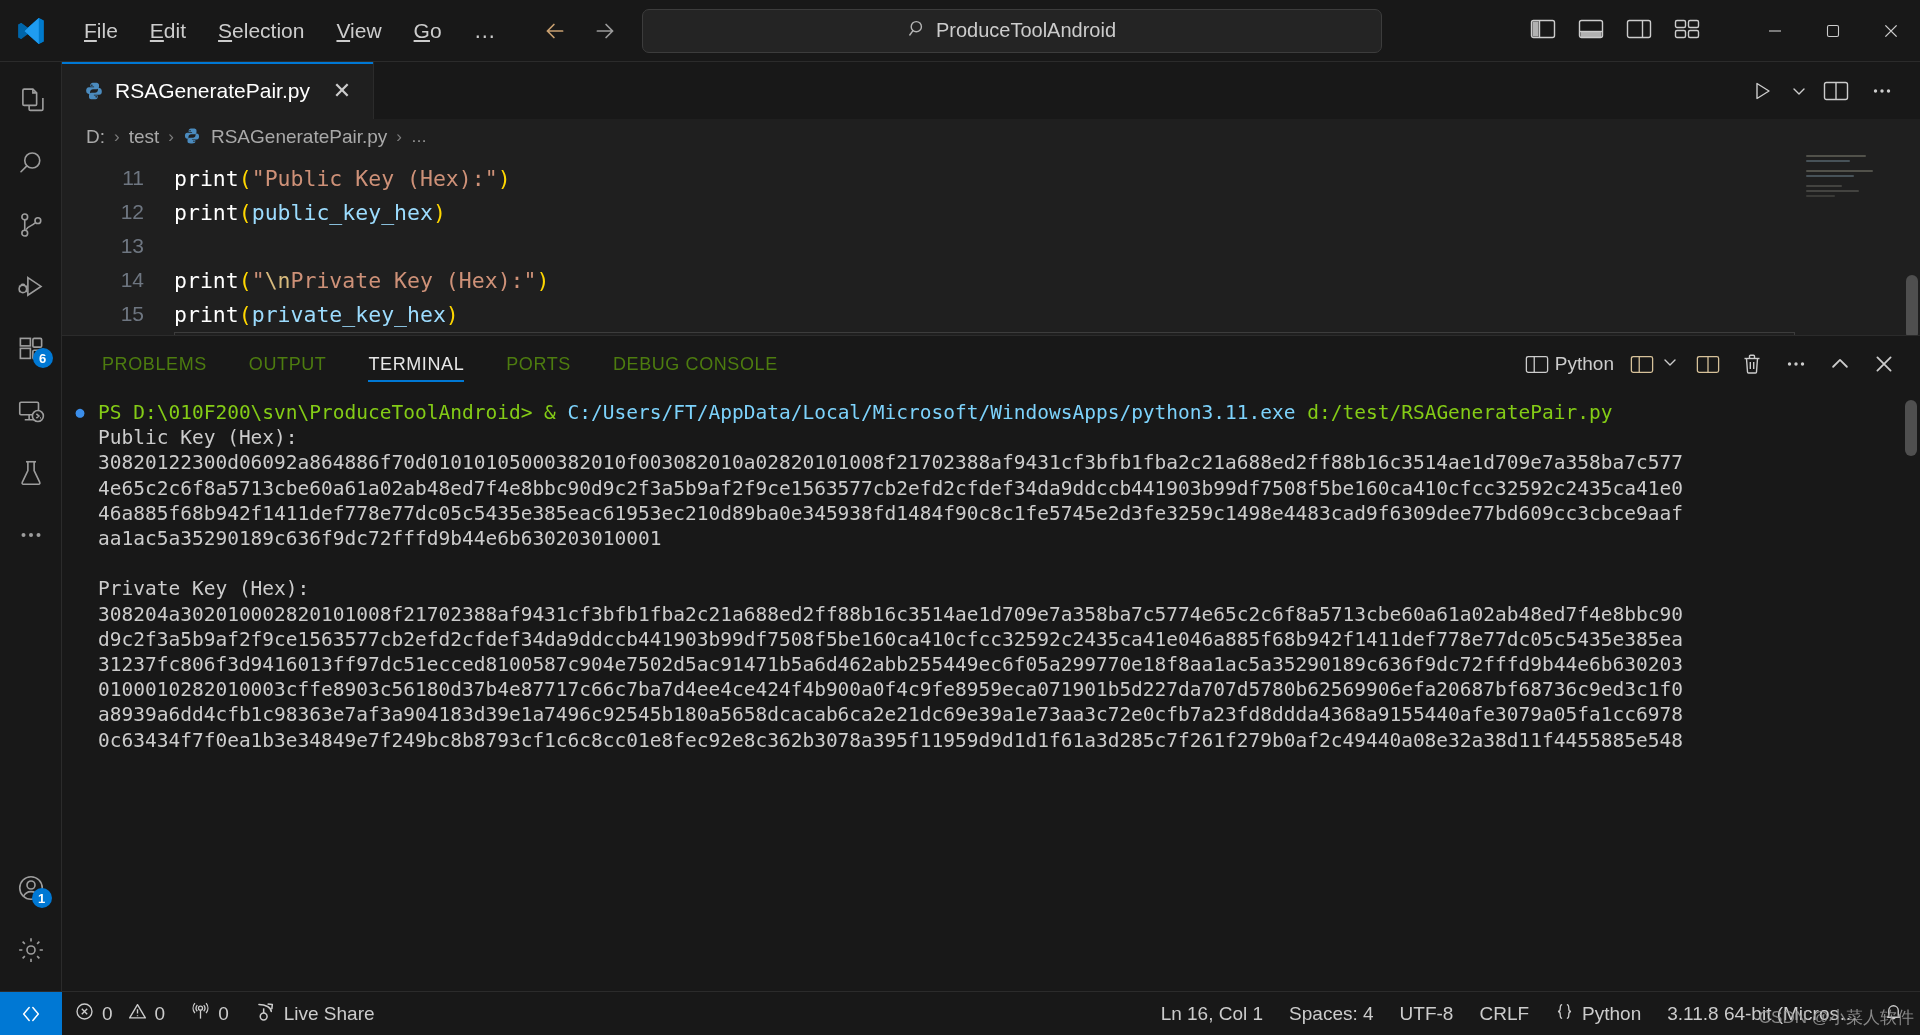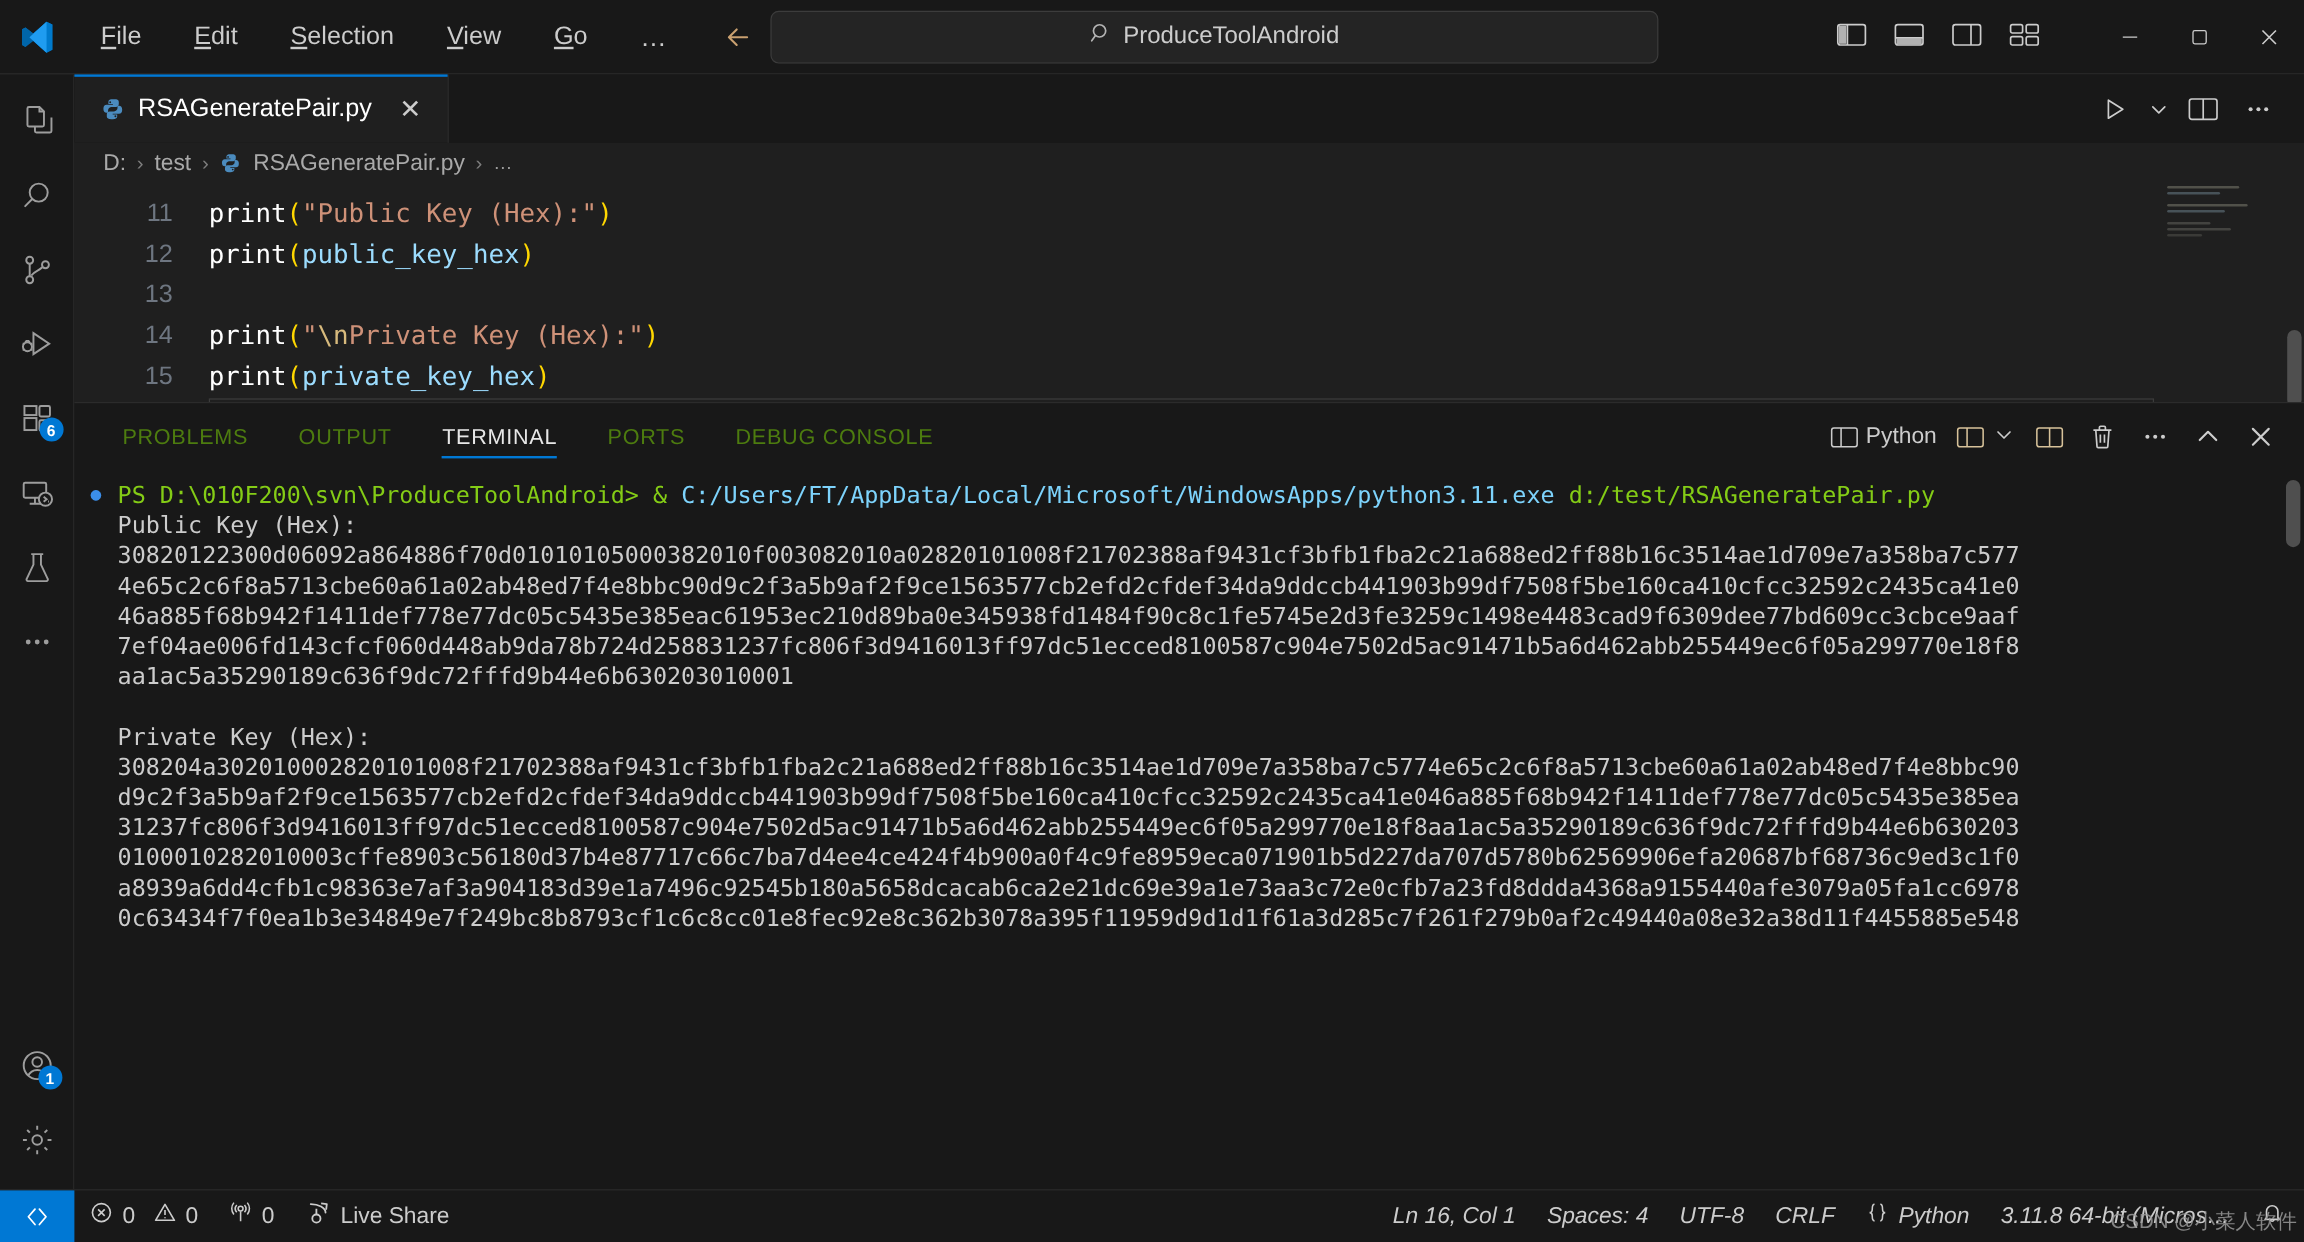--- a/index.html
+++ b/index.html
@@ -19,21 +19,21 @@
 
   
   .titlebar {
     height: 62px; flex: 0 0 62px;
     background: #181818;
     display: flex; align-items: center;
     border-bottom: 1px solid #2b2b2b;
     position: relative;
   }
   .vscode-logo { width: 62px; display:flex; align-items:center; justify-content:center; }
-  .menu { display: flex; align-items: center; gap: 12px; margin-left: 6px; }
+  .menu { display: flex; align-items: center; gap: 0px; margin-left: 6px; }
   .menu-item {
     color: #cccccc; font-size: 21px; padding: 6px 16px;
     border-radius: 5px; cursor: default; white-space: nowrap;
   }
   .menu-item u { text-decoration: underline; }
   .menu-dots { color:#cccccc; font-size:22px; padding: 4px 16px; letter-spacing:2px;}
   .navbtns { display:flex; align-items:center; gap: 16px; margin-left: 24px; }
   .navbtn { color:#9b9b9b; font-size: 26px; width:34px; height:34px; display:flex;align-items:center;justify-content:center;}
   .searchbar {
     position: absolute; left: 642px; width: 740px;
@@ -176,21 +176,21 @@
   .termscroll { position:absolute; right:3px; top:8px; width:12px; height:56px; background:#4f4f4f; border-radius:6px;}
 
   
   .statusbar {
     height: 44px; flex: 0 0 44px; background:#181818;
     display:flex; align-items:center; color:#cccccc; font-size:19px;
     border-top:1px solid #2b2b2b;
   }
   .sb-remote { background:#0078d4; color:#fff; height:44px; width:62px; display:flex;align-items:center;justify-content:center;}
   .sb-item { display:flex; align-items:center; gap:8px; padding: 0 13px; height:44px; white-space:nowrap;}
-  .sb-right { margin-left:auto; display:flex; align-items:flex-end; padding-right: 4px; font-style: italic;}
+  .sb-right { margin-left:auto; display:flex; align-items:flex-end; padding-right: 4px;}
   .watermark {
     position:absolute; right: 6px; bottom: 6px;
     color:#9a9a9a; font-size: 17px; opacity:.85;
     font-family:"Liberation Sans", sans-serif; pointer-events:none;
   }
 </style>
 </head>
 <body>
 
 <div id="app">
@@ -534,21 +534,20 @@
         <div class="terminal">
           <div class="tline cmd">
             <span class="bullet">●</span>
             <span><span class="t-white">PS D:\010F200\svn\ProduceToolAndroid&gt; &amp; </span><span class="t-yellow">C:/Users/FT/AppData/Local/Microsoft/WindowsApps/python3.11.exe</span><span class="t-white"> d:/test/RSAGeneratePair.py</span></span>
           </div>
           <div id="terminal-lines">
               <div class="tline">Public Key (Hex):</div>
               <div class="tline">30820122300d06092a864886f70d01010105000382010f003082010a02820101008f21702388af9431cf3bfb1fba2c21a688ed2ff88b16c3514ae1d709e7a358ba7c577</div>
               <div class="tline">4e65c2c6f8a5713cbe60a61a02ab48ed7f4e8bbc90d9c2f3a5b9af2f9ce1563577cb2efd2cfdef34da9ddccb441903b99df7508f5be160ca410cfcc32592c2435ca41e0</div>
               <div class="tline">46a885f68b942f1411def778e77dc05c5435e385eac61953ec210d89ba0e345938fd1484f90c8c1fe5745e2d3fe3259c1498e4483cad9f6309dee77bd609cc3cbce9aaf</div>
-              <div class="tline">7ef04ae006fd143cfcf060d448ab9da78b724d258831237fc806f3d9416013ff97dc51ecced8100587c904e7502d5ac91471b5a6d462abb255449ec6f05a299770e18f8</div>
               <div class="tline">aa1ac5a35290189c636f9dc72fffd9b44e6b630203010001</div>
               <div class="tline">&nbsp;</div>
               <div class="tline">Private Key (Hex):</div>
               <div class="tline">308204a302010002820101008f21702388af9431cf3bfb1fba2c21a688ed2ff88b16c3514ae1d709e7a358ba7c5774e65c2c6f8a5713cbe60a61a02ab48ed7f4e8bbc90</div>
               <div class="tline">d9c2f3a5b9af2f9ce1563577cb2efd2cfdef34da9ddccb441903b99df7508f5be160ca410cfcc32592c2435ca41e046a885f68b942f1411def778e77dc05c5435e385ea</div>
               <div class="tline">31237fc806f3d9416013ff97dc51ecced8100587c904e7502d5ac91471b5a6d462abb255449ec6f05a299770e18f8aa1ac5a35290189c636f9dc72fffd9b44e6b630203</div>
               <div class="tline">0100010282010003cffe8903c56180d37b4e87717c66c7ba7d4ee4ce424f4b900a0f4c9fe8959eca071901b5d227da707d5780b62569906efa20687bf68736c9ed3c1f0</div>
               <div class="tline">a8939a6dd4cfb1c98363e7af3a904183d39e1a7496c92545b180a5658dcacab6ca2e21dc69e39a1e73aa3c72e0cfb7a23fd8ddda4368a9155440afe3079a05fa1cc6978</div>
               <div class="tline">0c63434f7f0ea1b3e34849e7f249bc8b8793cf1c6c8cc01e8fec92e8c362b3078a395f11959d9d1d1f61a3d285c7f261f279b0af2c49440a08e32a38d11f4455885e548</div>
             </div>

